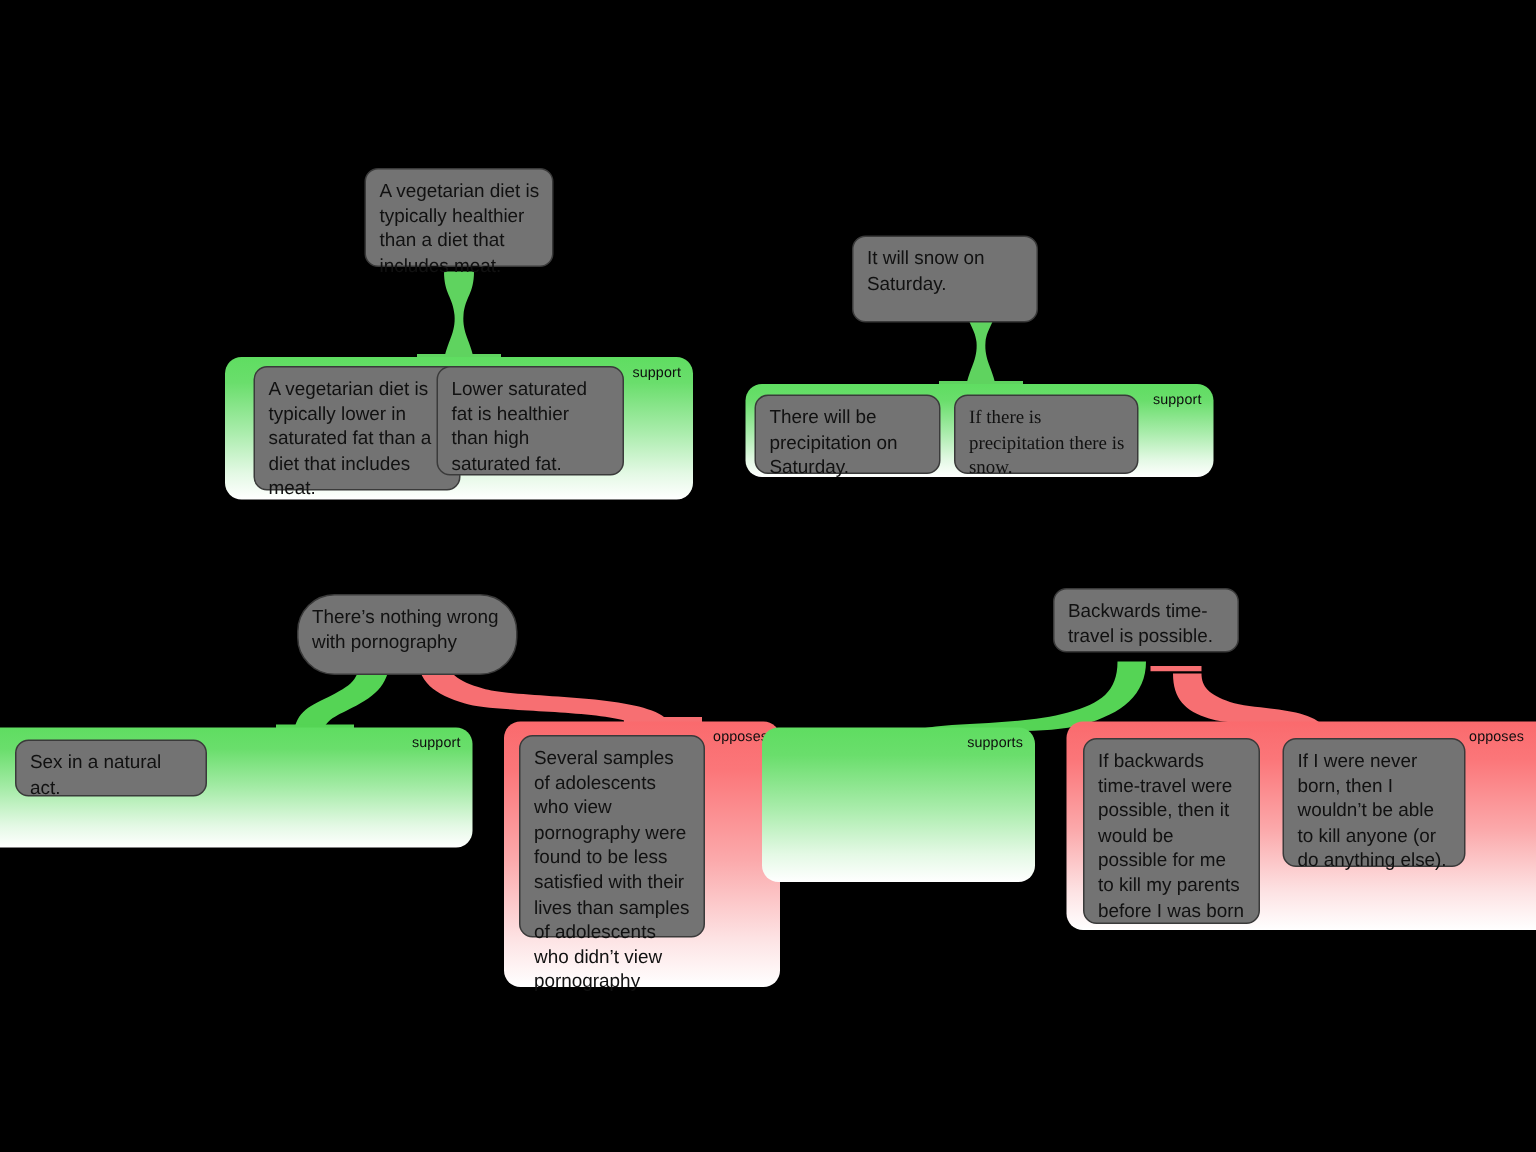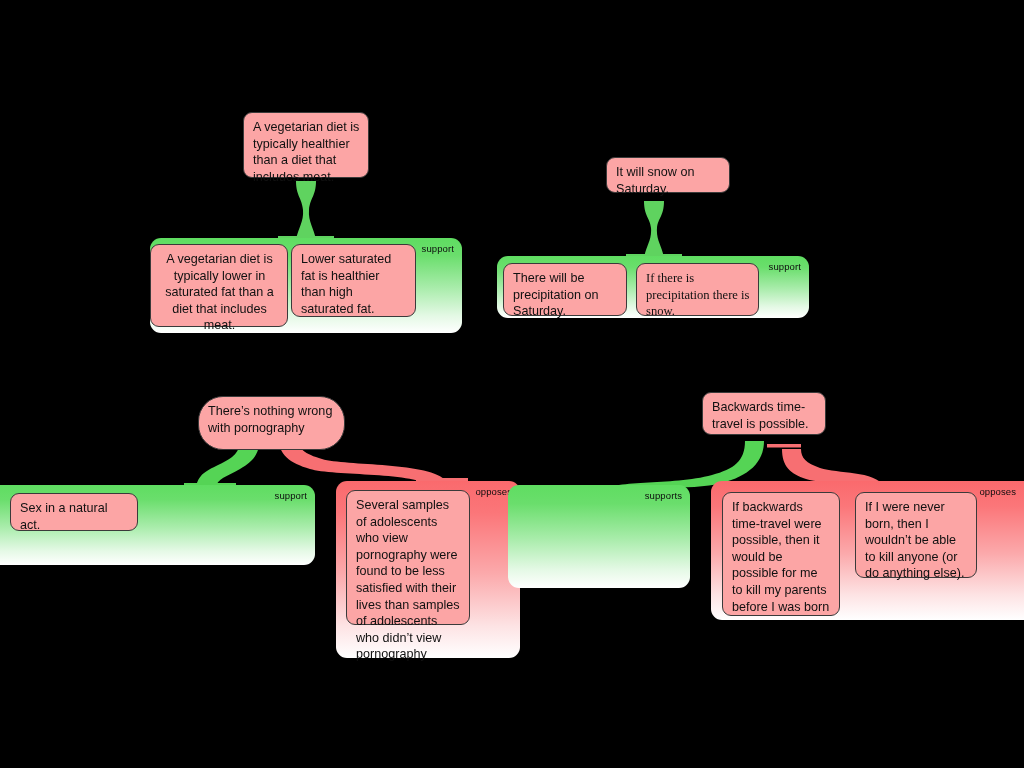--- a/index.html
+++ b/index.html
@@ -30,21 +30,21 @@
     left: 0; top: 0;
     width: 1024px;
     height: 768px;
     pointer-events: none;
   }
 
   
   .claim {
     position: absolute;
     box-sizing: border-box;
-    background: #fca5a5;
+    background: #737373;
     border: 1.3px solid #3a3a3a;
     border-radius: 9px;
     color: #111111;
     font-size: 12.6px;
     line-height: 16.6px;
     padding: 6px 8px 5px 9px;
     z-index: 6;
   }
   .claim.root { z-index: 9; }
 
@@ -109,29 +109,29 @@
     <rect x="856" y="488" width="52" height="7" fill="#f76f72"></rect>
     <rect x="767" y="444" width="34" height="3.5" fill="#f76f72"></rect>
   </svg>
 
   <div class="panel support" style="left:150px; top:238px; width:312px; height:95px;">
     <span class="ptitle">support</span>
   </div>
 
   <div class="claim root" style="left:243px; top:112px; width:126px; height:66px;">A vegetarian diet is typically healthier than a diet that includes meat.</div>
 
-  <div class="claim" style="left:150px; top:244px; width:138px; height:83px;text-align:center;">A vegetarian diet is typically lower in saturated fat than a diet that includes meat.</div>
+  <div class="claim" style="left:169px; top:244px; width:138px; height:83px;">A vegetarian diet is typically lower in saturated fat than a diet that includes meat.</div>
 
   <div class="claim" style="left:291px; top:244px; width:125px; height:73px;">Lower saturated fat is healthier than high saturated fat.</div>
 
   <div class="panel support" style="left:497px; top:256px; width:312px; height:62px;">
     <span class="ptitle">support</span>
   </div>
 
-  <div class="claim root" style="left:606px; top:157px; width:124px; height:36px;">It will snow on Saturday.</div>
+  <div class="claim root" style="left:568px; top:157px; width:124px; height:58px;">It will snow on Saturday.</div>
 
   <div class="claim" style="left:503px; top:263px; width:124px; height:53px;">There will be precipitation on Saturday.</div>
 
   <div class="claim" style="left:636px; top:263px; width:123px; height:53px;font-family:Liberation Serif, serif;">If there is precipitation there is snow.</div>
 
   <div class="panel support clip-left" style="left:0px; top:485px; width:315px; height:80px;">
     <span class="ptitle">support</span>
   </div>
 
   <div class="panel oppose" style="left:336px; top:481px; width:184px; height:177px;">

